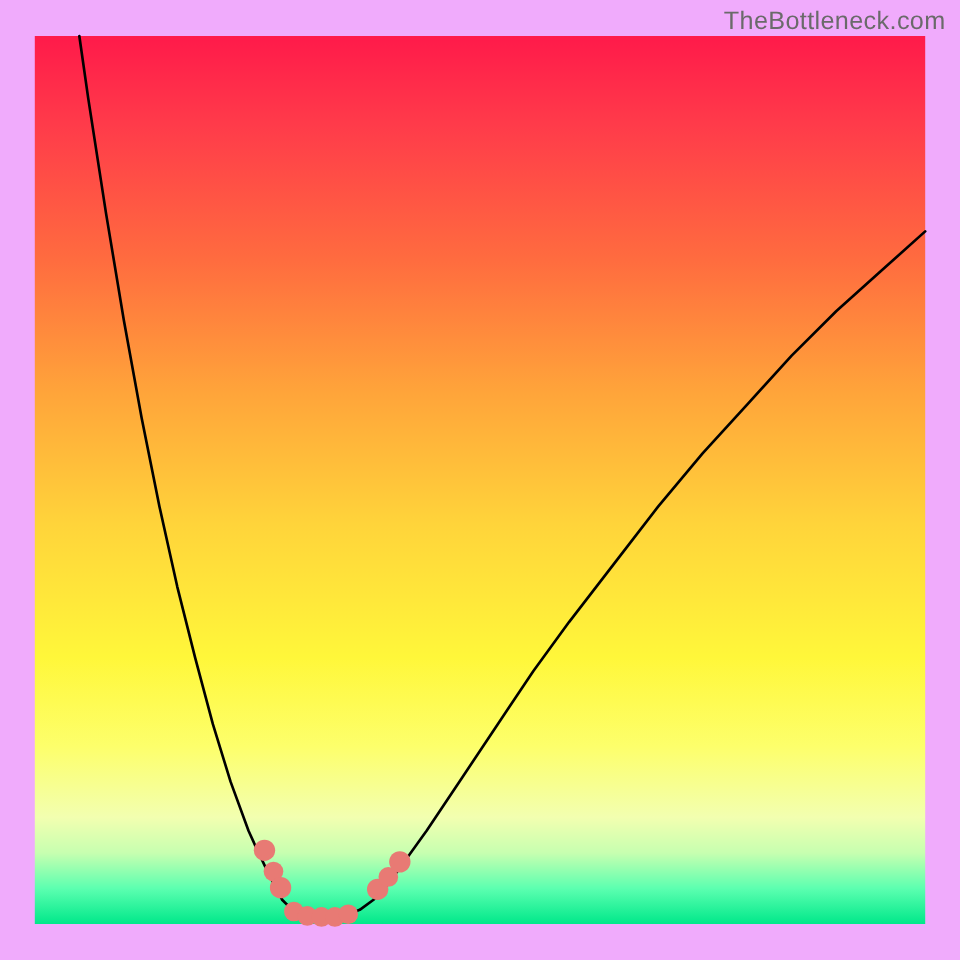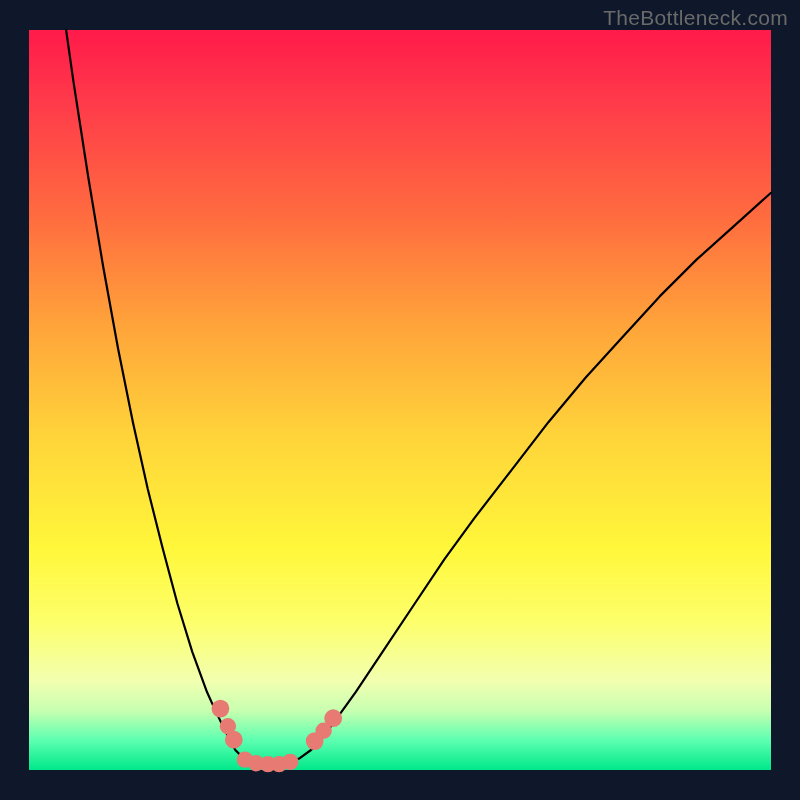--- a/index.html
+++ b/index.html
@@ -10,21 +10,21 @@
     background: #000;
     overflow: hidden;
     font-family: Arial, Helvetica, sans-serif;
   }
   .frame {
     position: absolute;
     left: 0;
     top: 0;
     width: 800px;
     height: 800px;
-    background: #0f172a;
+    background: #f0abfc;
   }
   .plot-area {
     position: absolute;
     left: 29px;
     top: 30px;
     width: 742px;
     height: 740px;
     
     background: linear-gradient(to bottom,
       #ff1a4a 0%,

